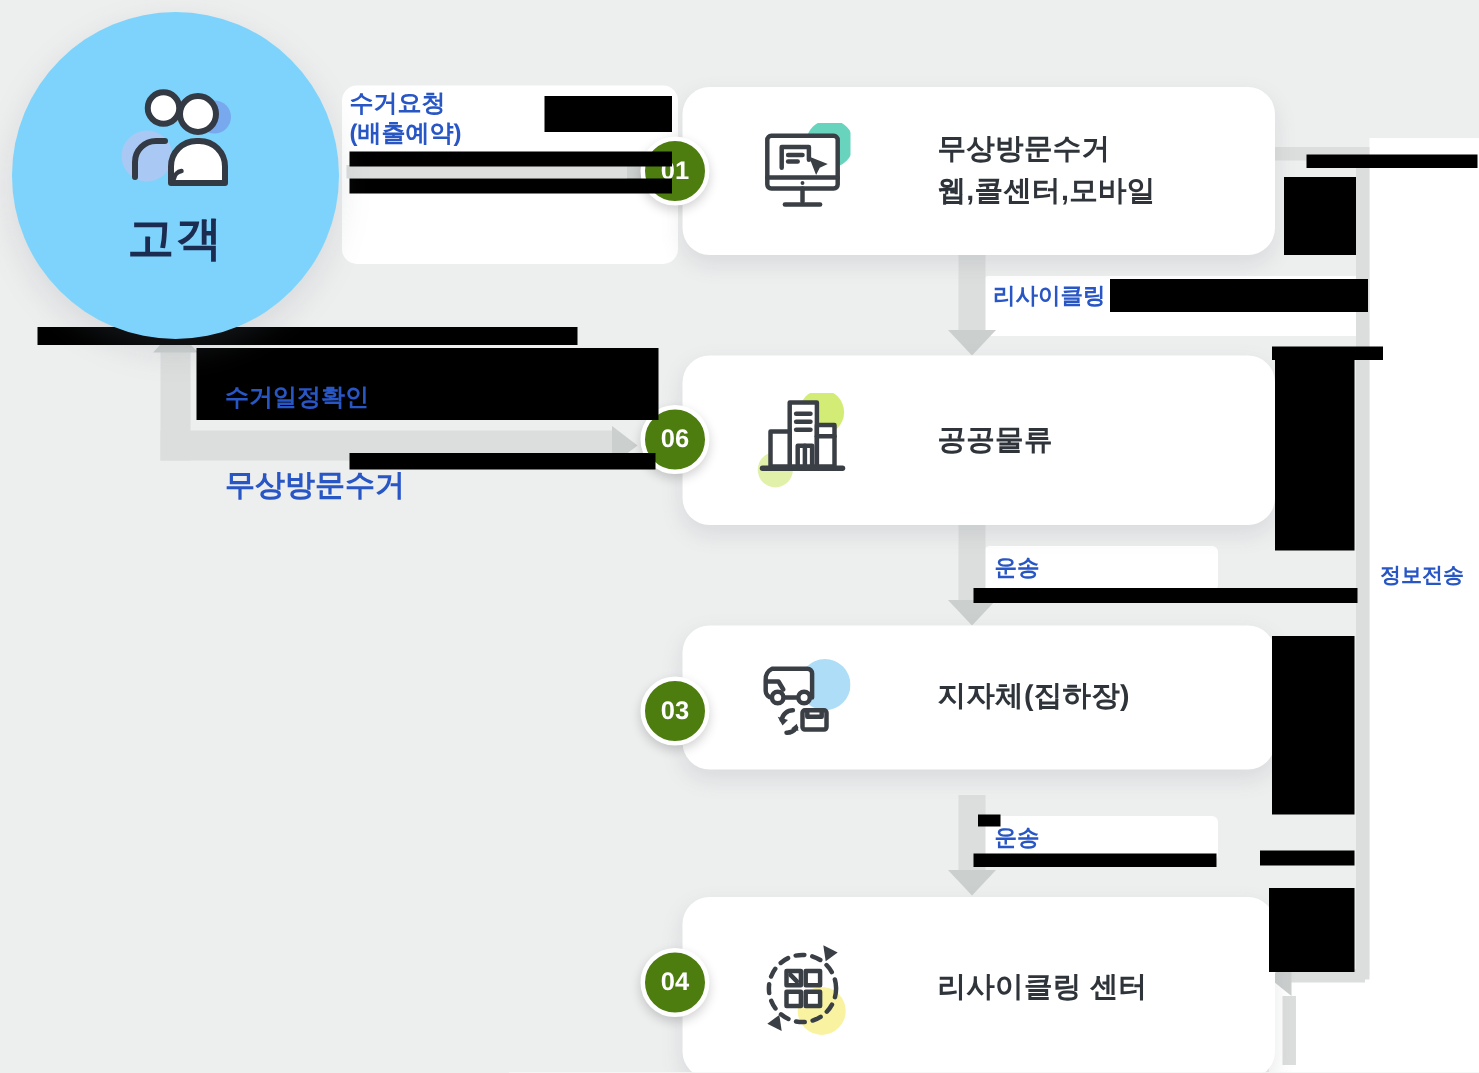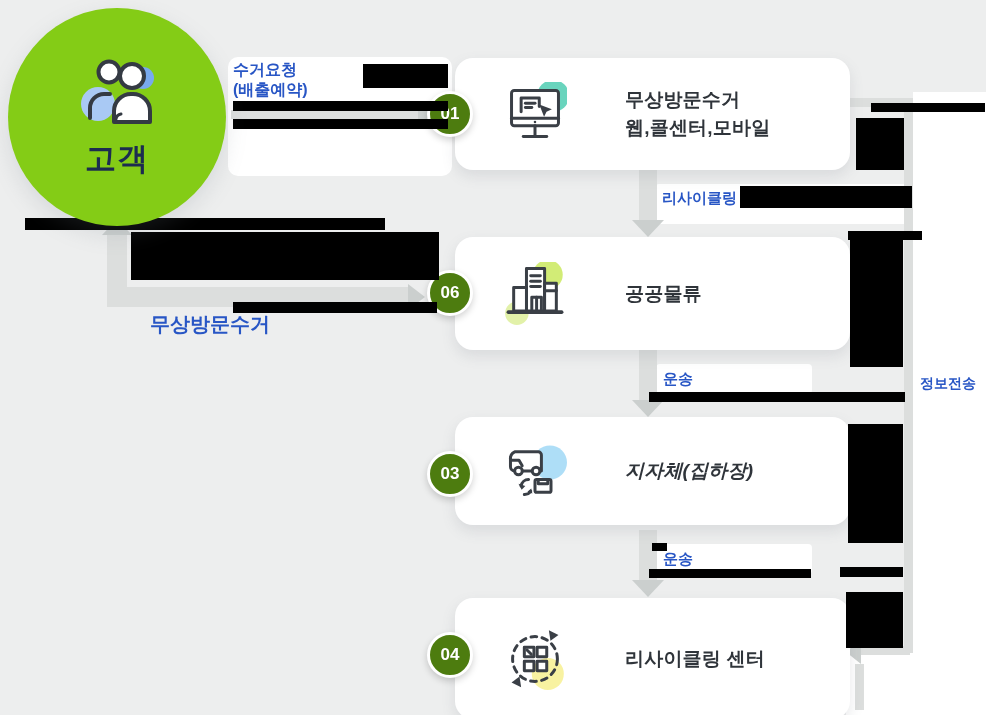--- a/index.html
+++ b/index.html
@@ -18,21 +18,21 @@
   .card-title span:empty{display:none;}
   .icon-wrap{position:absolute;left:48px;top:50%;transform:translateY(-50%);width:64px;height:64px;}
   .icon-wrap svg{position:absolute;left:0;top:0;}
 
   .badge{position:absolute;left:427px;width:46px;height:46px;border-radius:50%;background:#4d7c0f;
          border:3px solid #ffffff;box-sizing:border-box;color:#fff;font-size:17px;font-weight:700;
          display:flex;align-items:center;justify-content:center;box-shadow:0 3px 7px rgba(0,0,0,.18);}
 
   
   .customer{position:absolute;left:8px;top:8px;width:218px;height:218px;border-radius:50%;
-            background:#84cc16;box-shadow:0 8px 22px rgba(110,120,135,.18);}
+            background:#7dd3fc;box-shadow:0 8px 22px rgba(110,120,135,.18);}
   .customer-label{position:absolute;left:0;top:130px;width:218px;text-align:center;
                   font-size:31px;font-weight:600;color:#1c2c50;letter-spacing:1px;}
   .customer-icon{position:absolute;left:68px;top:42px;}
 
   
   .shaft{position:absolute;background:#dcdedd;}
   .ah{position:absolute;width:0;height:0;}
   .ah-right{border-top:13px solid transparent;border-bottom:13px solid transparent;border-left:17px solid #cbcfce;}
   .ah-up{border-left:15px solid transparent;border-right:15px solid transparent;border-bottom:16px solid #cbcfce;}
   .ah-down{border-left:16px solid transparent;border-right:16px solid transparent;border-top:17px solid #cbcfce;}
@@ -128,21 +128,21 @@
     </div>
     <div class="card-title">
       <span>공공물류</span>
 
     </div>
   </div>
   <div class="badge" style="top:270px;">
       <span>06</span>
     </div>
 
-  <div class="card" style="top:417px;height:108px;font-style:italic;">
+  <div class="card" style="top:417px;height:96px;">
     <div class="icon-wrap">
       <svg width="64" height="64" viewBox="0 0 60 60">
         <circle cx="44" cy="22" r="16" fill="#a5daf6" opacity="0.9"></circle>
         <path class="ln wh" d="M11 12 h22 a3 3 0 0 1 3 3 v15 h-25 a4 4 0 0 1 -4 -4 v-7 a7 7 0 0 1 4 -7 z"></path>
         <path class="ln" d="M8 20 h7 l3 5"></path>
         <circle class="ln wh" cx="14.5" cy="30" r="3.6"></circle>
         <circle class="ln wh" cx="31" cy="30" r="3.6"></circle>
         <rect class="ln wh" x="30" y="38" width="15" height="12" rx="1.5"></rect>
         <path class="ln" d="M33 38 v4 h9 v-4"></path>
         <path class="ln" d="M24 38 a7 7 0 0 0 -7 6"></path>
@@ -198,20 +198,21 @@
   <div class="bb" style="left:652px;top:543px;width:15px;height:8px;"></div>
   <div class="bb" style="left:649px;top:569px;width:162px;height:9px;"></div>
   <div class="bb" style="left:840px;top:567px;width:63px;height:10px;"></div>
   <div class="bb" style="left:846px;top:592px;width:57px;height:56px;"></div>
 
   <div class="flow-label center" style="left:233px;top:60px;width:170px;font-size:16px;">
     <span>수거요청</span><br>
     <span>(배출예약)</span>
   </div>
   <div class="flow-label" style="left:662px;top:189px;">리사이클링</div>
+  <div class="flow-label center" style="left:150px;top:256px;width:270px;font-size:16px;">수거일정확인</div>
   <div class="flow-label center" style="left:150px;top:312px;width:270px;font-size:20px;">무상방문수거</div>
   <div class="flow-label" style="left:663px;top:370px;">운송</div>
   <div class="flow-label" style="left:663px;top:550px;">운송</div>
   <div class="flow-label" style="left:920px;top:375px;font-size:14px;">정보전송</div>
 
   <div class="customer">
     <div class="customer-icon">
       <svg width="84" height="80" viewBox="0 0 84 76">
         <circle cx="22" cy="52" r="17" fill="#a9c9f4"></circle>
         <circle class="wh" cx="33" cy="20" r="10.5" stroke="#343a43" stroke-width="4" fill="#ffffff"></circle>

